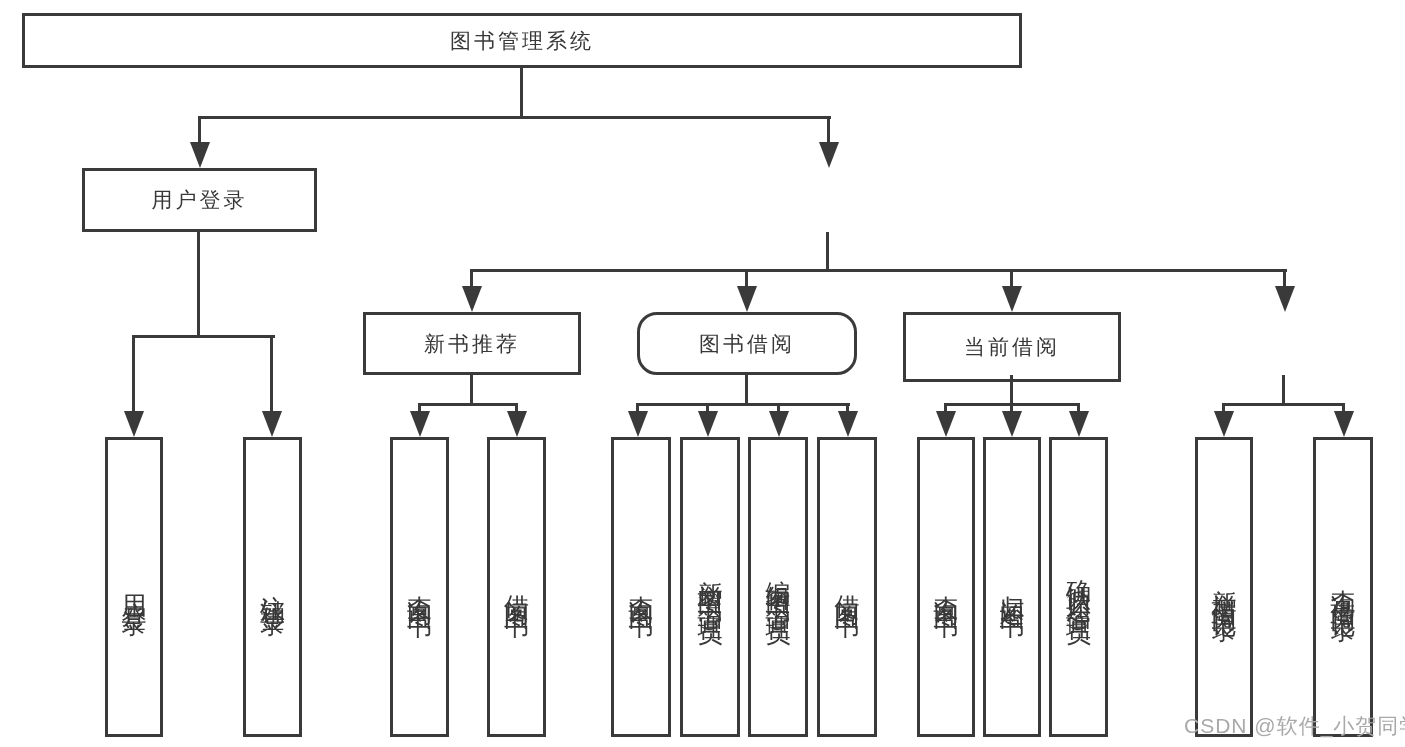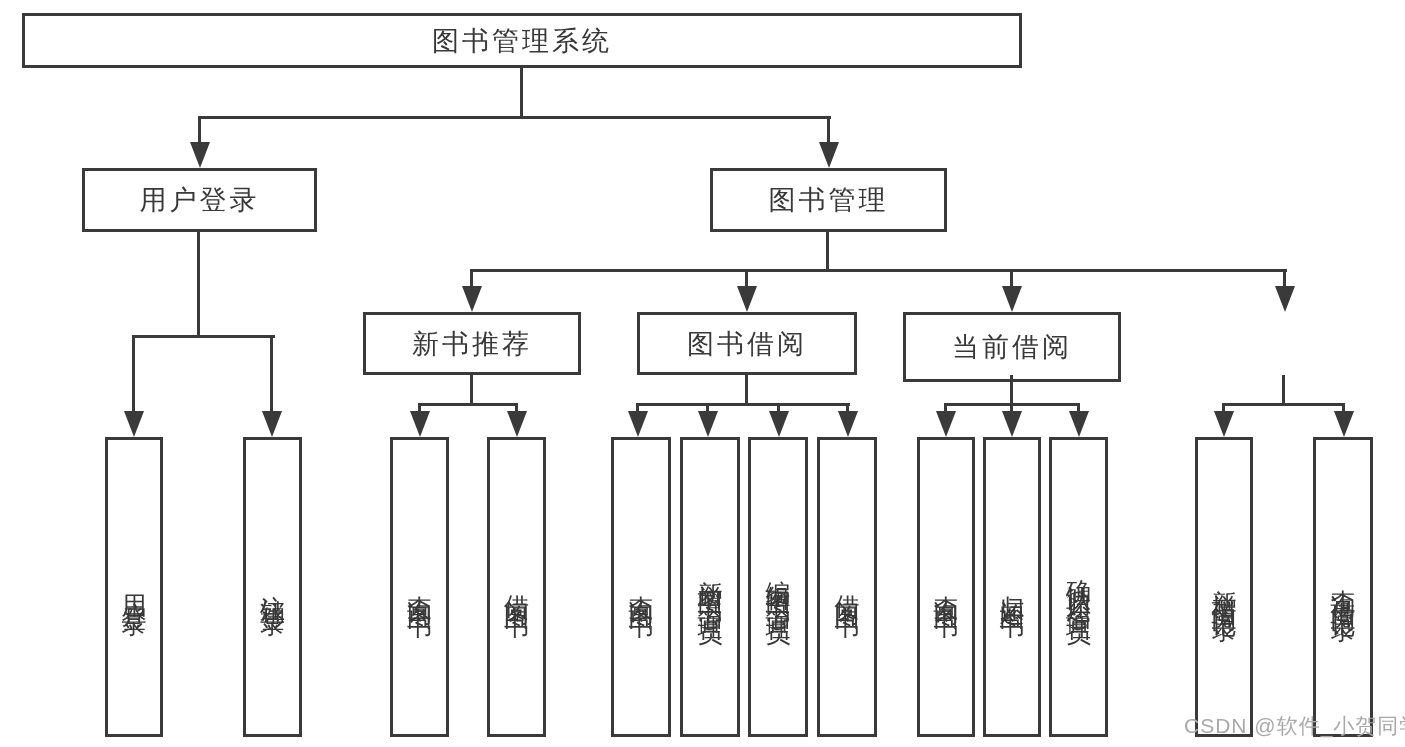--- a/index.html
+++ b/index.html
@@ -13,21 +13,21 @@
     overflow: hidden;
   }
   .box {
     position: absolute;
     box-sizing: border-box;
     border: 3px solid #3a3a3a;
     background: #ffffff;
     display: flex;
     align-items: center;
     justify-content: center;
-    font-size: 27px;
+    font-size: 21px;
     letter-spacing: 3px;
     color: #383838;
     white-space: nowrap;
   }
   .vbox {
     writing-mode: vertical-rl;
     text-orientation: mixed;
     font-size: 25px;
     letter-spacing: 6px;
     line-height: 1;
@@ -66,42 +66,41 @@
   <div class="box" style="left:22px; top:13px; width:1000px; height:55px;">图书管理系统</div>
 
   <div class="vline" style="left:520px; top:68px; height:50px;"></div>
   <div class="hline" style="left:198px; top:116px; width:633px;"></div>
   <div class="vline" style="left:198px; top:116px; height:32px;"></div>
   <div class="arrow" style="left:190px; top:142px;"></div>
   <div class="vline" style="left:827px; top:116px; height:32px;"></div>
   <div class="arrow" style="left:819px; top:142px;"></div>
 
   <div class="box" style="left:82px; top:168px; width:235px; height:64px;">用户登录</div>
-  <div class="box" style="left:710px; top:168px; width:237px; height:64px;">图书管理</div>
 
   <div class="vline" style="left:197px; top:232px; height:105px;"></div>
   <div class="hline" style="left:132px; top:335px; width:143px;"></div>
   <div class="vline" style="left:132px; top:335px; height:80px;"></div>
   <div class="arrow" style="left:124px; top:411px;"></div>
   <div class="vline" style="left:270px; top:335px; height:80px;"></div>
   <div class="arrow" style="left:262px; top:411px;"></div>
 
   <div class="vline" style="left:826px; top:232px; height:40px;"></div>
   <div class="hline" style="left:470px; top:269px; width:817px;"></div>
   <div class="vline" style="left:470px; top:269px; height:20px;"></div>
   <div class="arrow" style="left:462px; top:286px;"></div>
   <div class="vline" style="left:745px; top:269px; height:20px;"></div>
   <div class="arrow" style="left:737px; top:286px;"></div>
   <div class="vline" style="left:1010px; top:269px; height:20px;"></div>
   <div class="arrow" style="left:1002px; top:286px;"></div>
   <div class="vline" style="left:1283px; top:269px; height:20px;"></div>
   <div class="arrow" style="left:1275px; top:286px;"></div>
 
   <div class="box" style="left:363px; top:312px; width:218px; height:63px;">新书推荐</div>
-  <div class="box" style="left:637px; top:312px; width:220px; height:63px;">图书借阅</div>
+  <div class="box" style="left:637px; top:312px; width:220px; height:63px;border-radius:20px;">图书借阅</div>
   <div class="box" style="left:903px; top:312px; width:218px; height:70px;">当前借阅</div>
 
   <div class="vline" style="left:470px; top:375px; height:31px;"></div>
   <div class="hline" style="left:418px; top:403px; width:100px;"></div>
   <div class="vline" style="left:418px; top:403px; height:12px;"></div>
   <div class="arrow" style="left:410px; top:411px;"></div>
   <div class="vline" style="left:515px; top:403px; height:12px;"></div>
   <div class="arrow" style="left:507px; top:411px;"></div>
 
   <div class="vline" style="left:745px; top:375px; height:31px;"></div>

